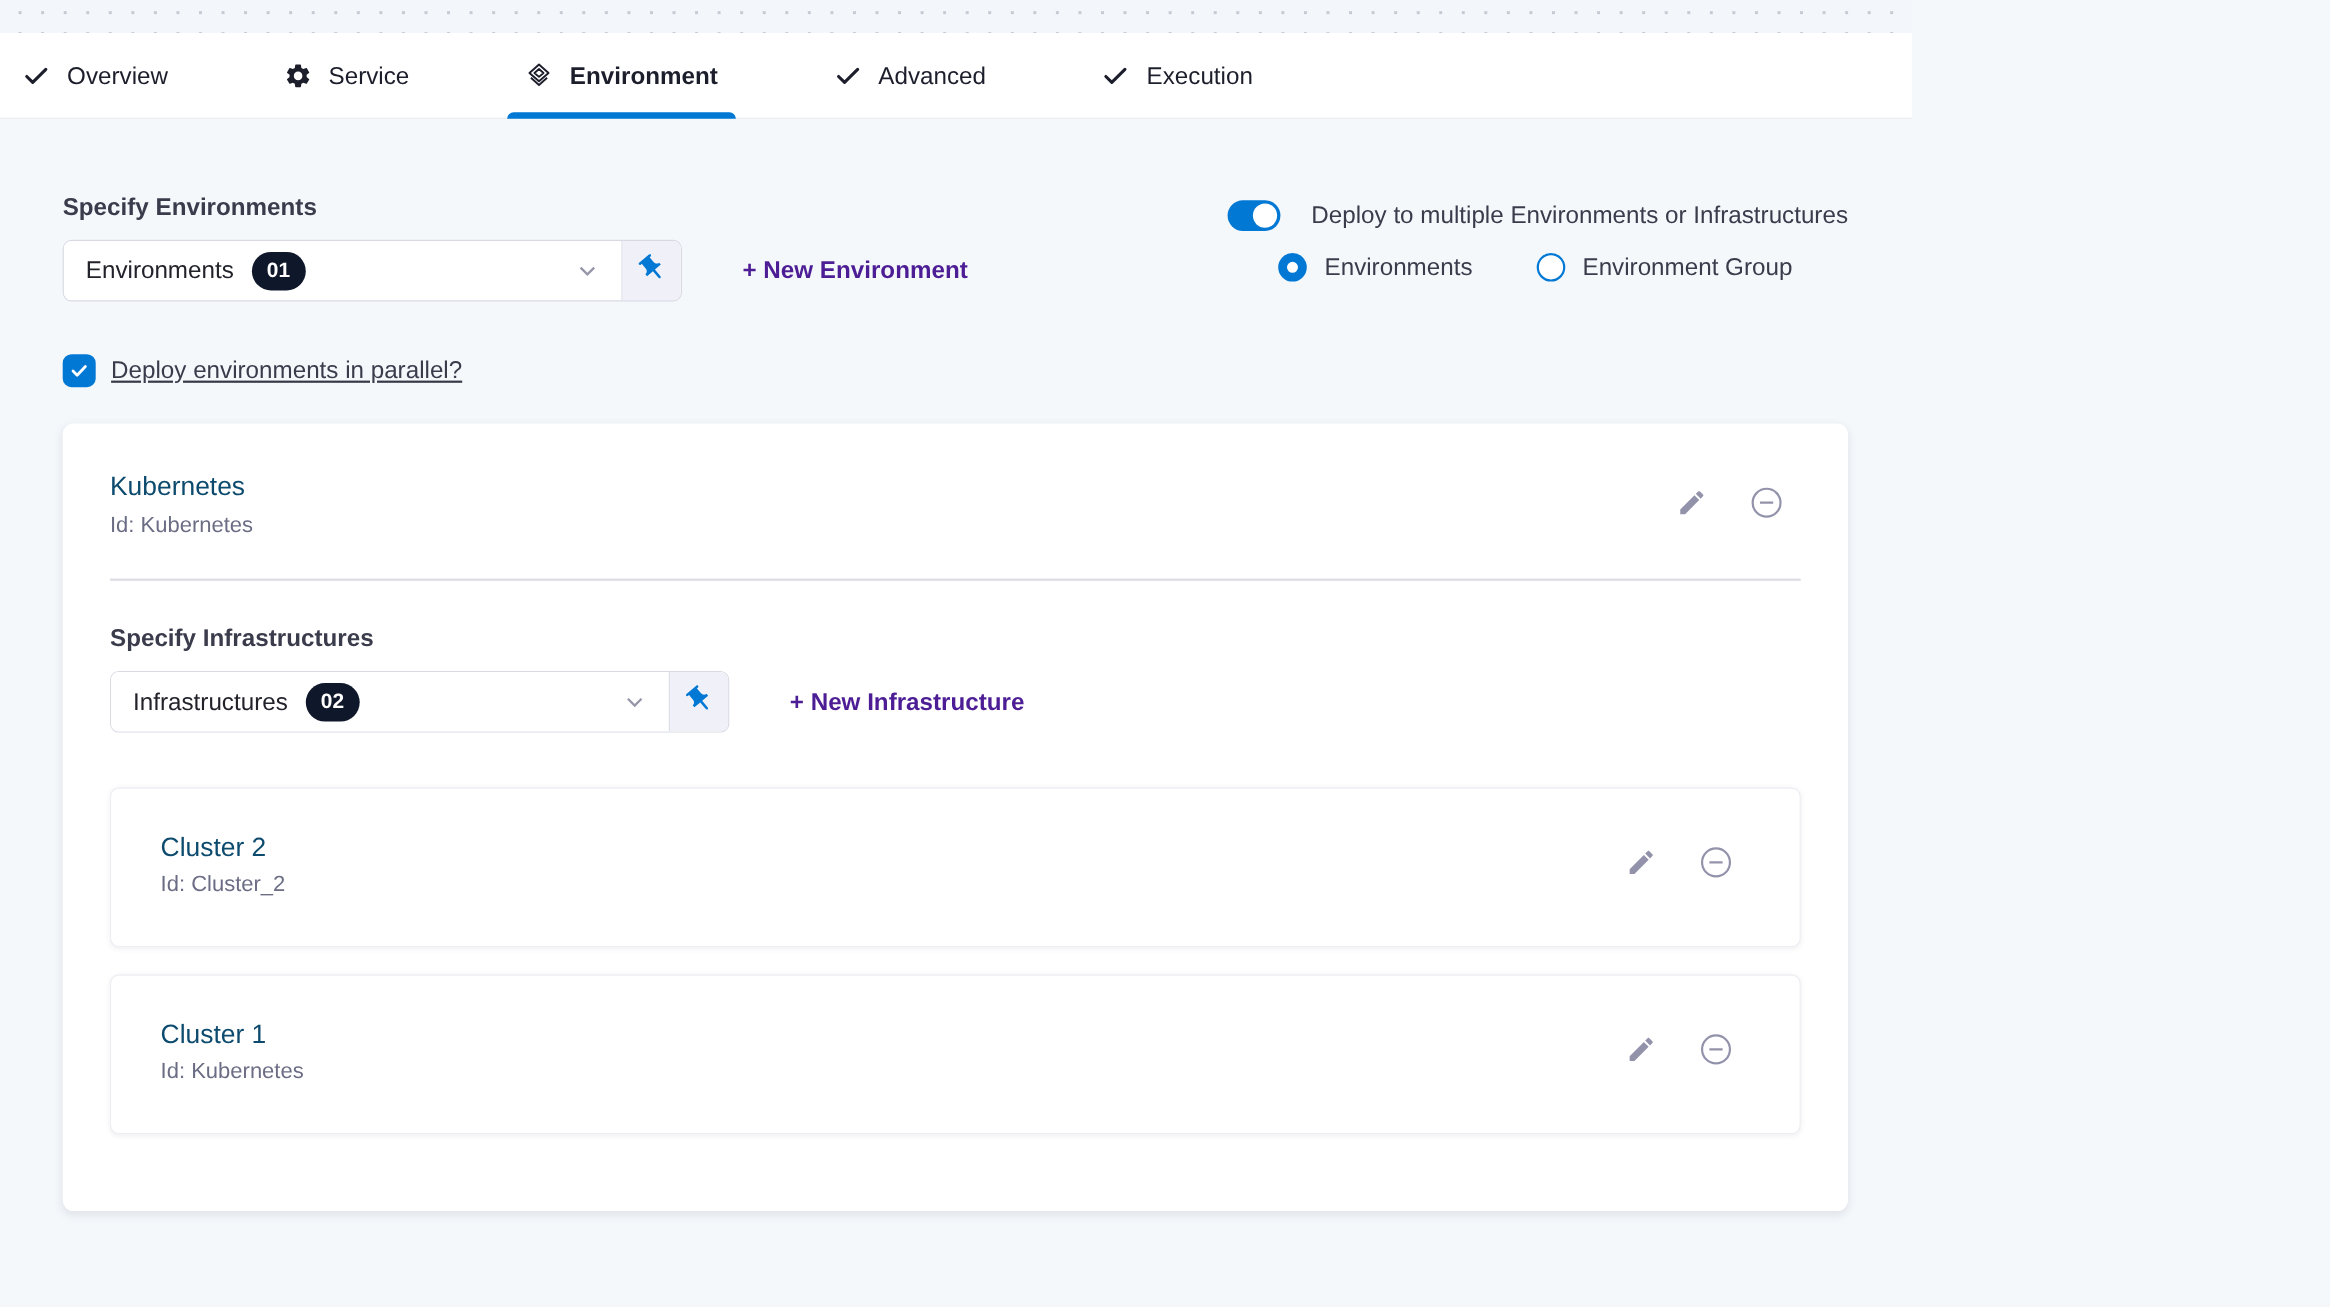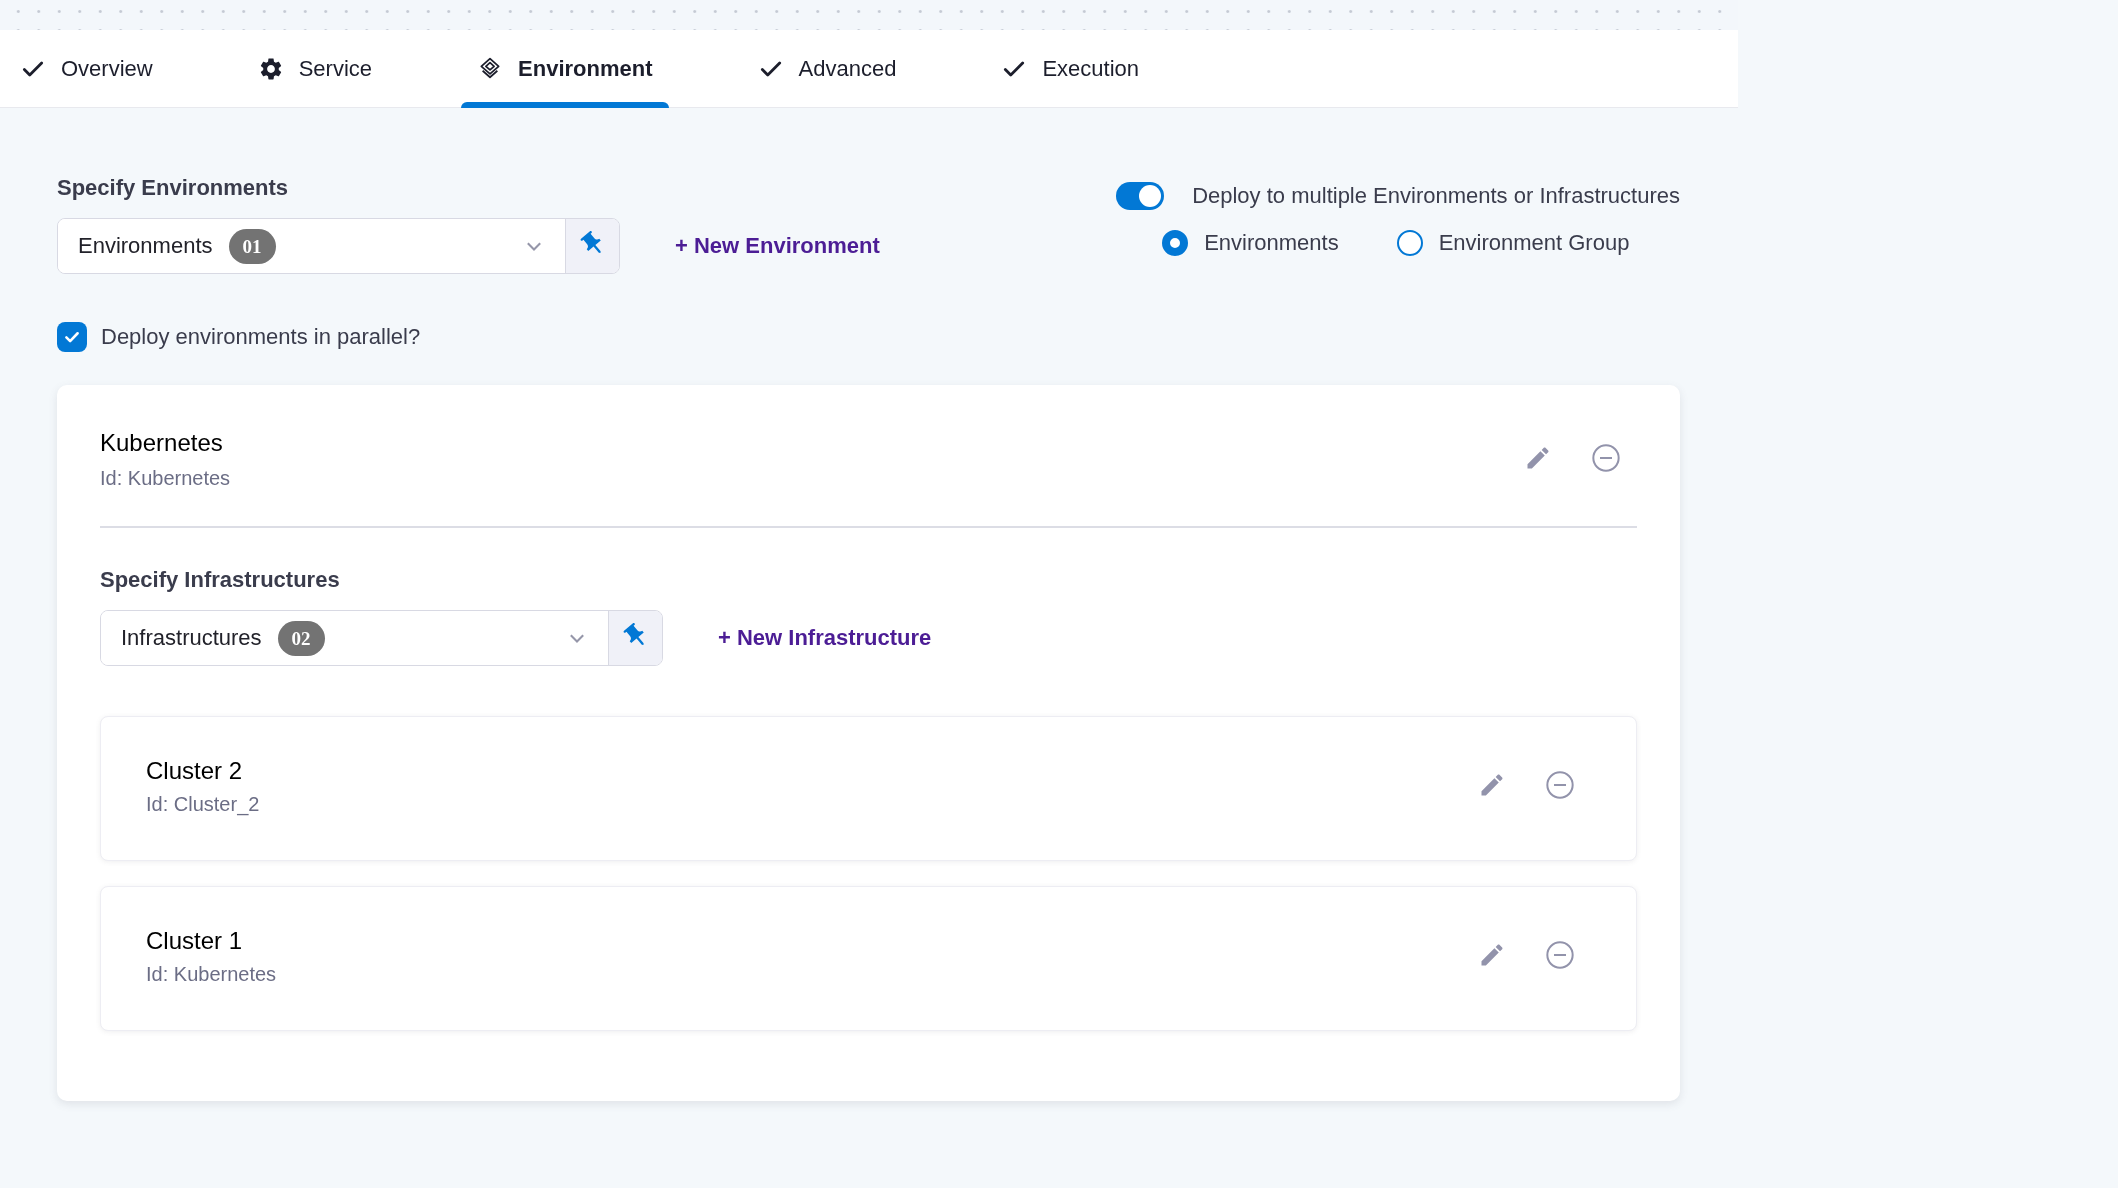--- a/index.html
+++ b/index.html
@@ -51,23 +51,23 @@
   .dd-group {
     display:flex; height:56px; border:1px solid #d8d9e3; border-radius:8px;
     background:#ffffff; overflow:hidden;
   }
   .dd-main {
     width:508px; display:flex; align-items:center; padding:0 20px;
     background:#ffffff; border-right:1px solid #d8d9e3; cursor:pointer;
   }
   .dd-label { font-size:22px; font-weight:500; color:#22222a; }
   .count-badge {
-    margin-left:16px; background:#737373; color:#ffffff;
+    margin-left:16px; background:#0f172a; color:#ffffff;
     font-size:19px; font-weight:700; line-height:1;
-    padding:8px 14px; border-radius:999px;font-family:Liberation Serif, serif;
+    padding:8px 14px; border-radius:999px;
   }
   .dd-chevron { margin-left:auto; width:22px; height:22px; }
   .pin-btn {
     width:53px; background:#f0f1f8; display:flex; align-items:center; justify-content:center;
     cursor:pointer;
   }
   .pin-btn svg { width:28px; height:28px; }
   .new-link { margin-left:55px; font-size:22px; font-weight:700; color:#4c1d95; cursor:pointer; white-space:nowrap; }
 
   
@@ -83,36 +83,36 @@
   }
   .toggle-label { font-size:22px; color:#3a3c4c; }
   .radio-row { display:flex; align-items:center; gap:58px; margin-top:20px; margin-left:46px; }
   .radio-opt { display:flex; align-items:center; gap:16px; cursor:pointer; }
   .radio-circle { width:26px; height:26px; border-radius:50%; background:#ffffff; }
   .radio-circle.selected { border:8px solid #0278d5; }
   .radio-circle.unselected { border:2px solid #0278d5; }
   .radio-label { font-size:22px; color:#3a3c4c; }
 
   
-  .check-row { display:flex; align-items:center; gap:14px; margin-top:48px; }
+  .check-row { display:flex; align-items:center; gap:14px; margin-top:48px;text-decoration:underline; }
   .checkbox {
     width:30px; height:30px; border-radius:8px; background:#0278d5;
     display:flex; align-items:center; justify-content:center; cursor:pointer;
   }
   .checkbox svg { width:18px; height:18px; }
   .check-label { font-size:22px; color:#3a3c4c; }
 
   
   .env-card {
     margin-top:33px; background:#ffffff; border-radius:10px;
     box-shadow:0 3px 8px rgba(96,97,112,0.14);
     padding:44px 43px 70px 43px;
   }
   .entity-row { display:flex; justify-content:space-between; align-items:center; }
-  .entity-title { font-size:24px; color:#000000; font-weight:500; cursor:pointer; }
+  .entity-title { font-size:24px; color:#0c4a6e; font-weight:500; cursor:pointer; }
   .entity-id { font-size:20px; color:#6b6d85; margin-top:10px; }
   .icon-group { display:flex; align-items:center; gap:38px; margin-right:15px; }
   .icon-btn { cursor:pointer; display:flex; align-items:center; }
   .icon-btn.pencil svg { width:28px; height:28px; }
   .icon-btn.minus svg { width:32px; height:32px; }
 
   .card-divider { margin-top:36px; height:2px; background:#dcdde5; }
 
   .infra-heading { margin-top:38px; }
   .clusters { margin-top:50px; display:flex; flex-direction:column; gap:25px; }

